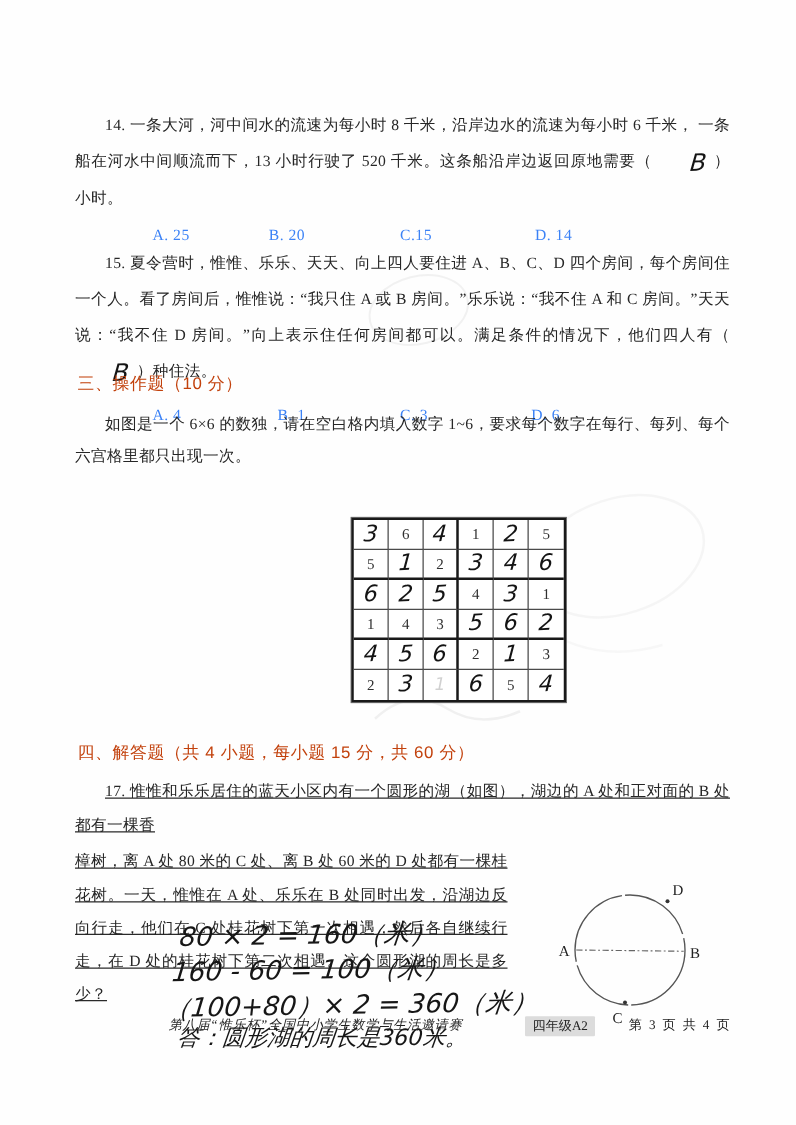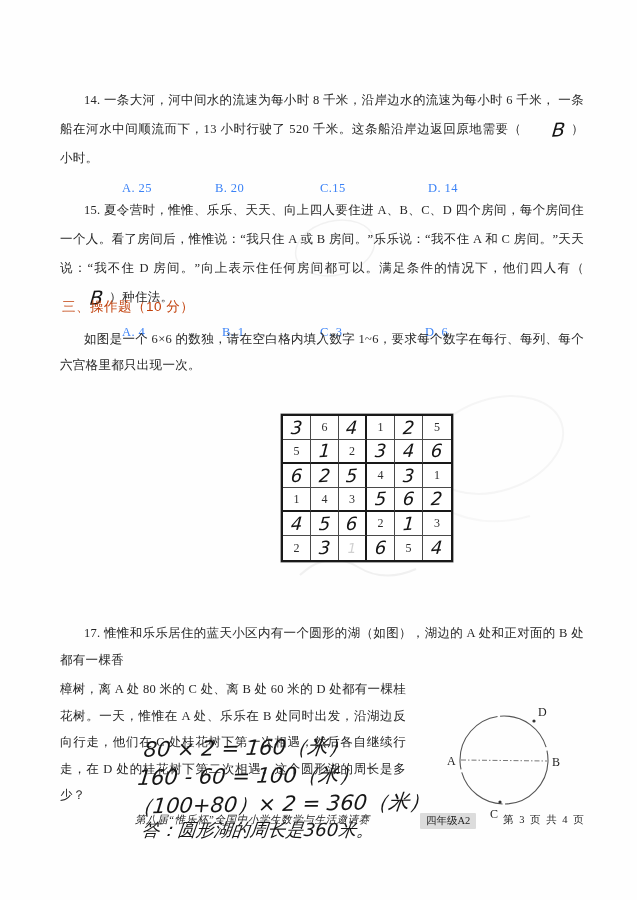--- a/index.html
+++ b/index.html
@@ -223,22 +223,23 @@
         <span class="su-hw" style="transform: skewX(-7deg) rotate(-3deg);">6</span>
       </div>
       <div class="su-cell">
         <span class="su-print">5</span>
       </div>
       <div class="su-cell">
         <span class="su-hw" style="transform: skewX(-7deg) rotate(-3deg);">4</span>
       </div>
     </div>
 
-
-  <div class="block" style="top:620px;">
+  <h3 class="sec-head" style="top:593px;">四、解答题（共 4 小题，每小题 15 分，共 60 分）</h3>
+
+  <div class="block" style="top:620px;text-decoration:underline;">
     <p class="para" style="line-height:27px;">17. 惟惟和乐乐居住的蓝天小区内有一个圆形的湖（如图），湖边的 A 处和正对面的 B 处都有一棵香</p>
     <div class="q17-row">
       <div class="q17-left">
         <p class="para">樟树，离 A 处 80 米的 C 处、离 B 处 60 米的 D 处都有一棵桂花树。一天，惟惟在 A 处、乐乐在 B 处同时出发，沿湖边反向行走，他们在 C 处桂花树下第一次相遇，然后各自继续行走，在 D 处的桂花树下第二次相遇。这个圆形湖的周长是多少？</p>
       </div>
       <div class="q17-diagram">
         <svg class="diagram-svg" width="150" height="128" viewBox="0 0 150 128">
           <circle cx="70" cy="62" r="44" fill="none" stroke="#555" stroke-width="1.1" stroke-dasharray="68 2.5 55 3 72 2.5 60 3.5"></circle>
           <line x1="27" y1="62" x2="113" y2="63" stroke="#666" stroke-width="0.9" stroke-dasharray="5 2 1.5 2"></line>
           <text x="13" y="67">A</text>

